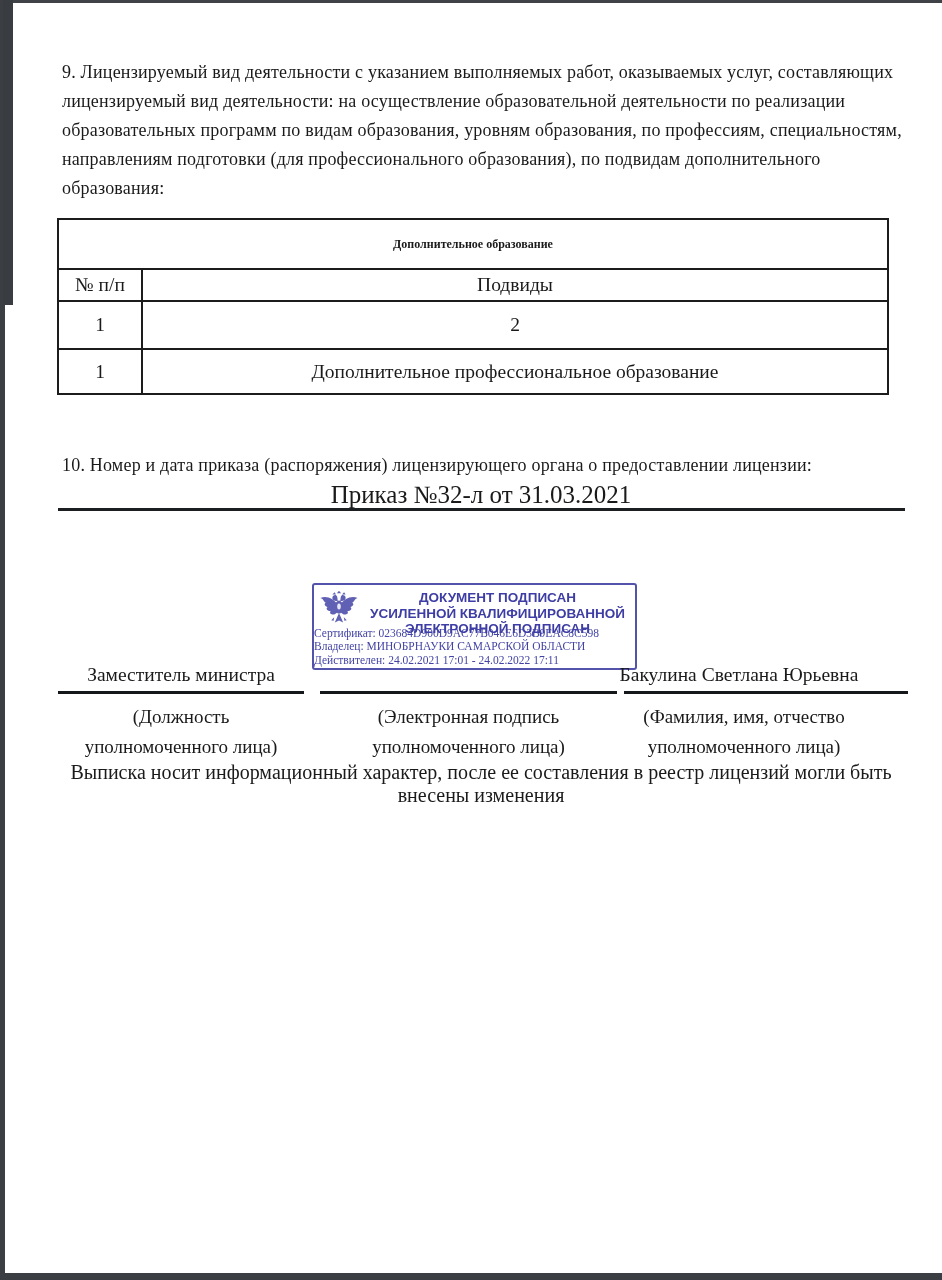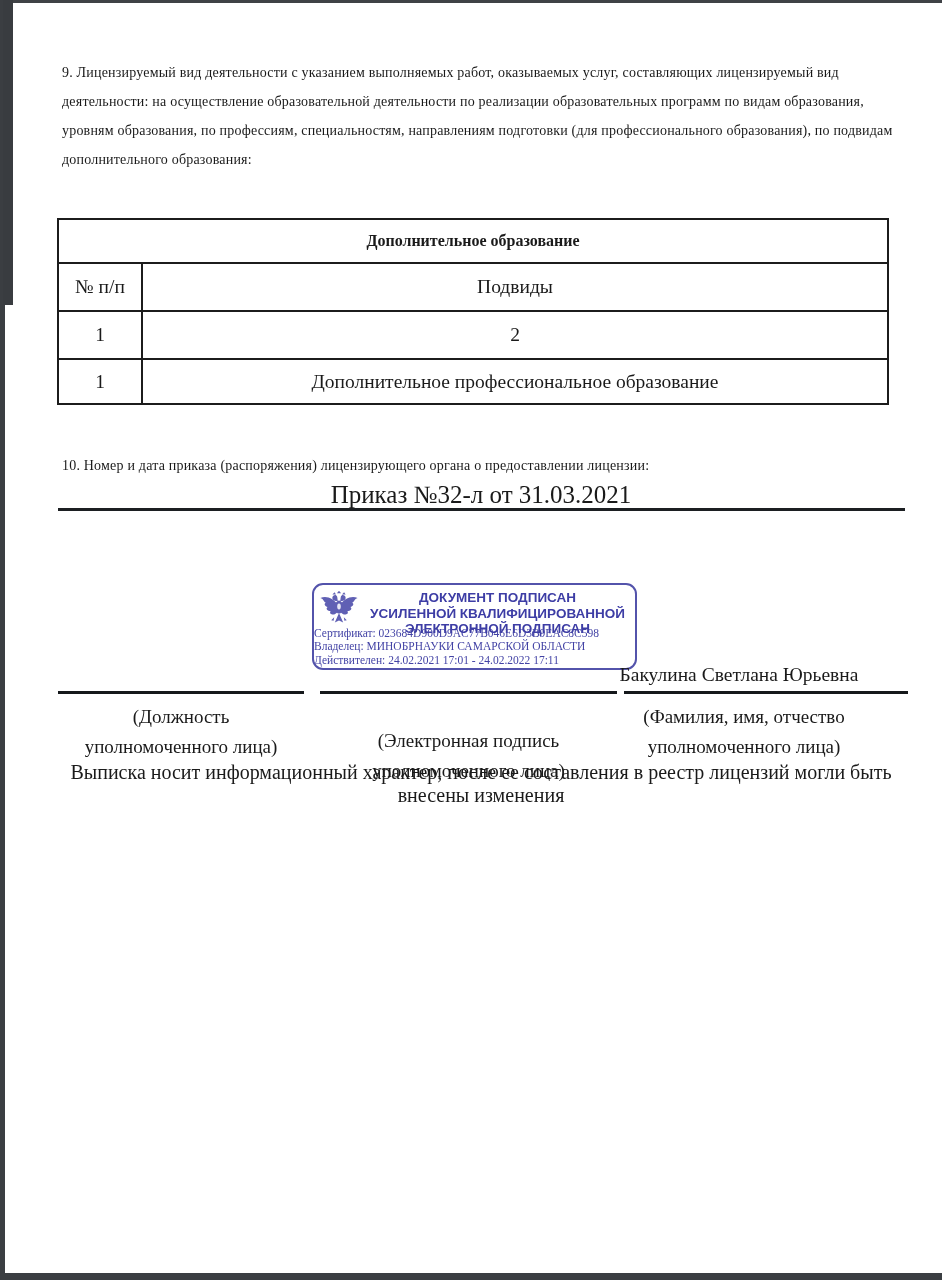--- a/index.html
+++ b/index.html
@@ -14,21 +14,21 @@
   .page { position: absolute; inset: 0; background: #ffffff; }
 
   
   .edge-top    { position: absolute; top: 0; left: 0; width: 100%; height: 3px;  background: #3f4246; }
   .edge-left   { position: absolute; top: 0; left: 0; width: 5px;  height: 100%; background: #3b3e42; }
   .edge-left-wide { position: absolute; top: 0; left: 3px; width: 10px; height: 305px; background: #393c40; }
   .edge-bottom { position: absolute; bottom: 0; left: 0; width: 100%; height: 7px; background: #3b3e42; }
 
   .para {
     position: absolute;
-    font-size: 14px;
+    font-size: 18px;
     line-height: 29px;
     letter-spacing: 0.2px;
   }
   #para9  { top: 58px;  left: 62px; width: 845px; }
   #para10 { top: 451px; left: 62px; width: 860px; }
   #order-line {
     position: absolute; top: 481px; left: 58px; width: 846px;
     text-align: center; font-size: 25px;
   }
   #order-rule {
@@ -41,31 +41,31 @@
     position: absolute; top: 218px; left: 57px; width: 832px;
     border-collapse: collapse;
     font-size: 19.5px;
   }
   #license-table td {
     border: 2px solid #1c1c1c;
     text-align: center;
     vertical-align: middle;
     padding: 0 6px;
   }
-  #license-table .t-title { height: 44px; font-weight: bold; font-size: 16px; }
-  #license-table .t-head  { height: 48px; }
+  #license-table .t-title { height: 50px; font-weight: bold; font-size: 12px; }
+  #license-table .t-head  { height: 32px; }
   #license-table .t-row1  { height: 48px; }
   #license-table .t-row2  { height: 45px; }
   #license-table .col-num { width: 84px; }
 
   
   #stamp {
     position: absolute; top: 583px; left: 312px; width: 325px; height: 87px;
     border: 2px solid #5353ab;
-    border-radius: 11px;
+    border-radius: 3px;
     background: #ffffff;
     color: #4040a2;
     overflow: hidden;
   }
   #stamp .stamp-top { display: flex; align-items: flex-start; padding: 3px 4px 0 4px; }
   #stamp .eagle { flex: 0 0 46px; padding-top: 2px; }
   #stamp .stamp-title {
     flex: 1;
     font-family: "Liberation Sans", "DejaVu Sans", sans-serif;
     font-weight: bold;
@@ -88,21 +88,21 @@
   #sig-position-value { left: 58px;  width: 246px; }
   #sig-name-value     { left: 594px; width: 290px; }
 
   .sig-line { position: absolute; top: 691px; height: 3px; background: #15181b; }
   #sig-line-position { left: 58px;  width: 246px; }
   #sig-line-esign    { left: 320px; width: 297px; }
   #sig-line-name     { left: 624px; width: 284px; }
 
   .sig-label { position: absolute; font-size: 19px; text-align: center; line-height: 30px; }
   #sig-label-position { top: 702px; left: 40px;  width: 282px; }
-  #sig-label-esign    { top: 702px; left: 320px; width: 297px; margin-top: 24px; }
+  #sig-label-esign    { top: 702px; left: 320px; width: 297px; }
   #sig-label-name     { top: 702px; left: 592px; width: 304px; }
 
   #footnote {
     position: absolute; top: 761px; left: 50px; width: 862px;
     text-align: center; font-size: 20px;
   }
 </style>
 </head>
 <body>
 
@@ -165,20 +165,21 @@
         <div>ЭЛЕКТРОННОЙ ПОДПИСАН</div>
       </div>
     </div>
     <div class="stamp-info">
       <div>Сертификат: 023684D900D9AC77B046E6D3B9EAC8C598</div>
       <div>Владелец: МИНОБРНАУКИ САМАРСКОЙ ОБЛАСТИ</div>
       <div>Действителен: 24.02.2021 17:01 - 24.02.2022 17:11</div>
     </div>
   </div>
 
+  <div class="sig-value" id="sig-position-value">Заместитель министра</div>
   <div class="sig-value" id="sig-name-value">Бакулина Светлана Юрьевна</div>
 
   <div class="sig-line" id="sig-line-position"></div>
   <div class="sig-line" id="sig-line-esign"></div>
   <div class="sig-line" id="sig-line-name"></div>
 
   <div class="sig-label" id="sig-label-position">
     <div>(Должность</div>
     <div>уполномоченного лица)</div>
   </div>

